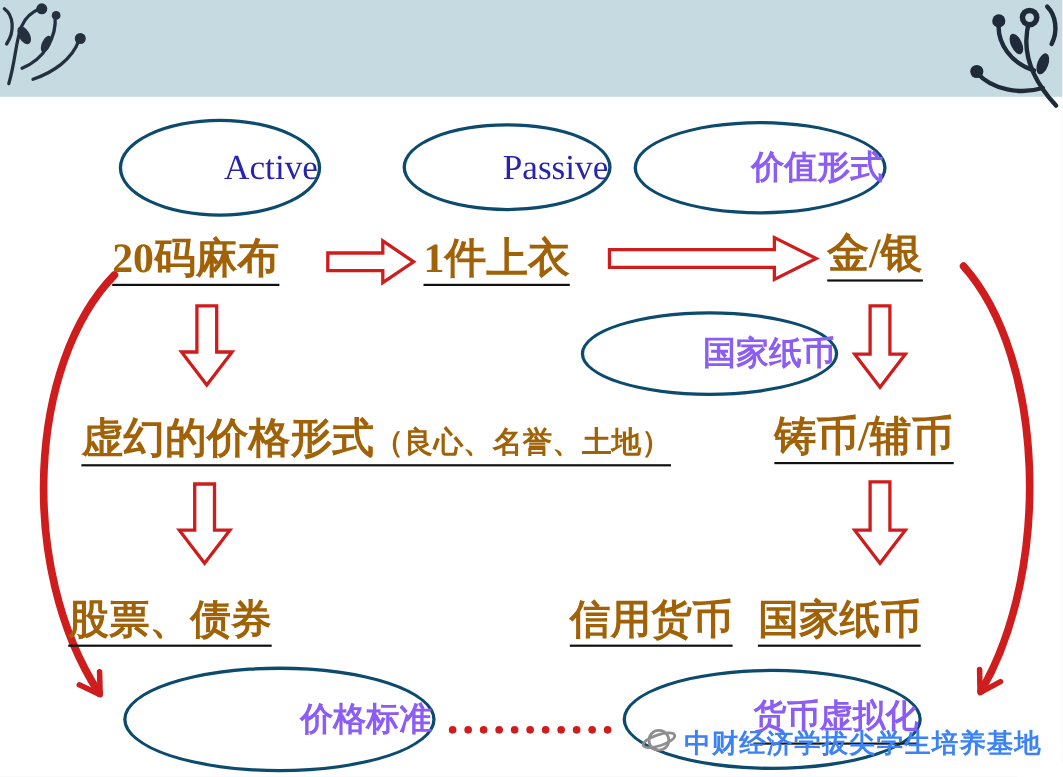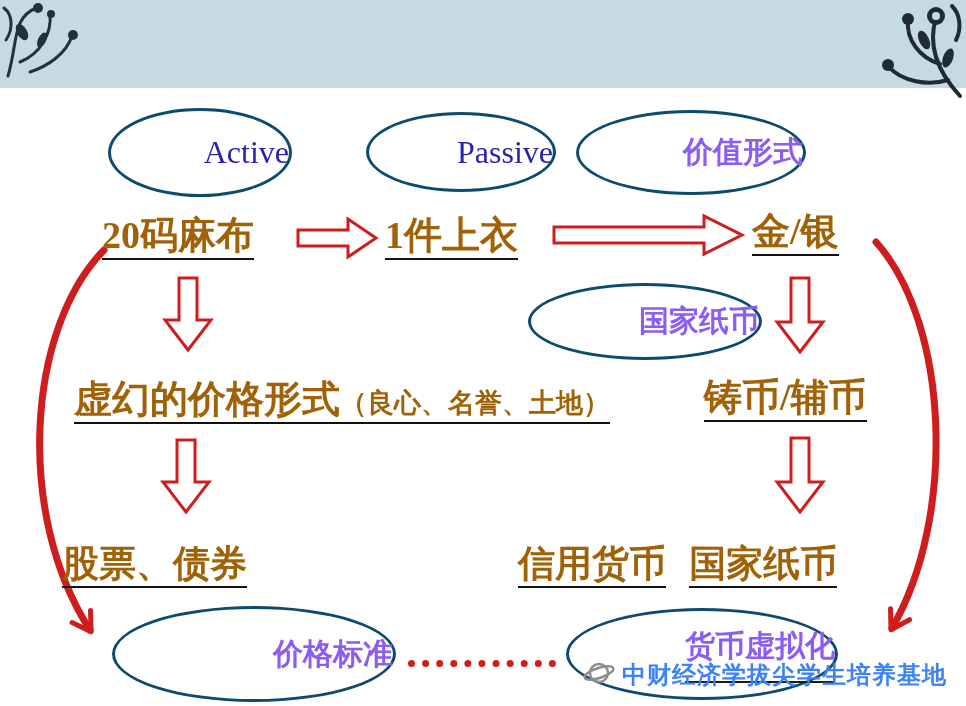--- a/index.html
+++ b/index.html
@@ -122,21 +122,21 @@
     font-family: "Liberation Serif", serif;
     font-weight: 700;
     font-size: 24px;
     color: #3b82f6;
     letter-spacing: 1px;
     white-space: nowrap;
   }
 
   .money-underline {
     border-bottom: 2px solid #1a1a1a;
-    padding-bottom: 14px;
+    padding-bottom: 3px;
   }
 </style>
 </head>
 <body>
 
 <div class="slide">
 
   <div class="banner"></div>
 
   <div class="ornament ornament-left">

